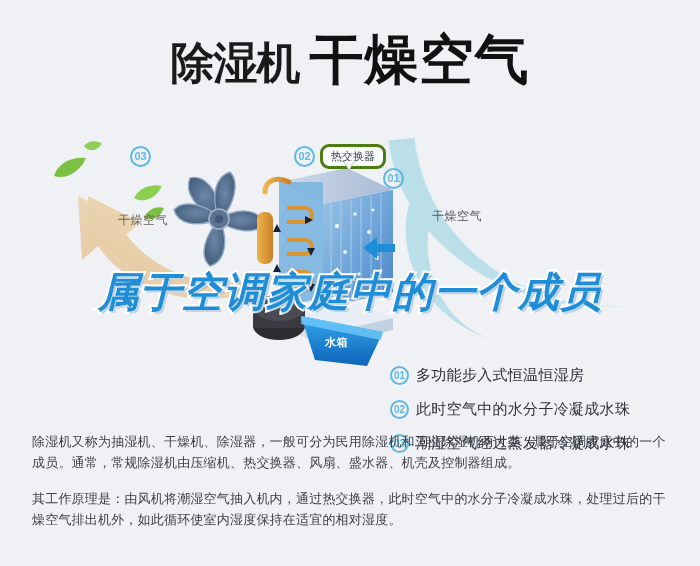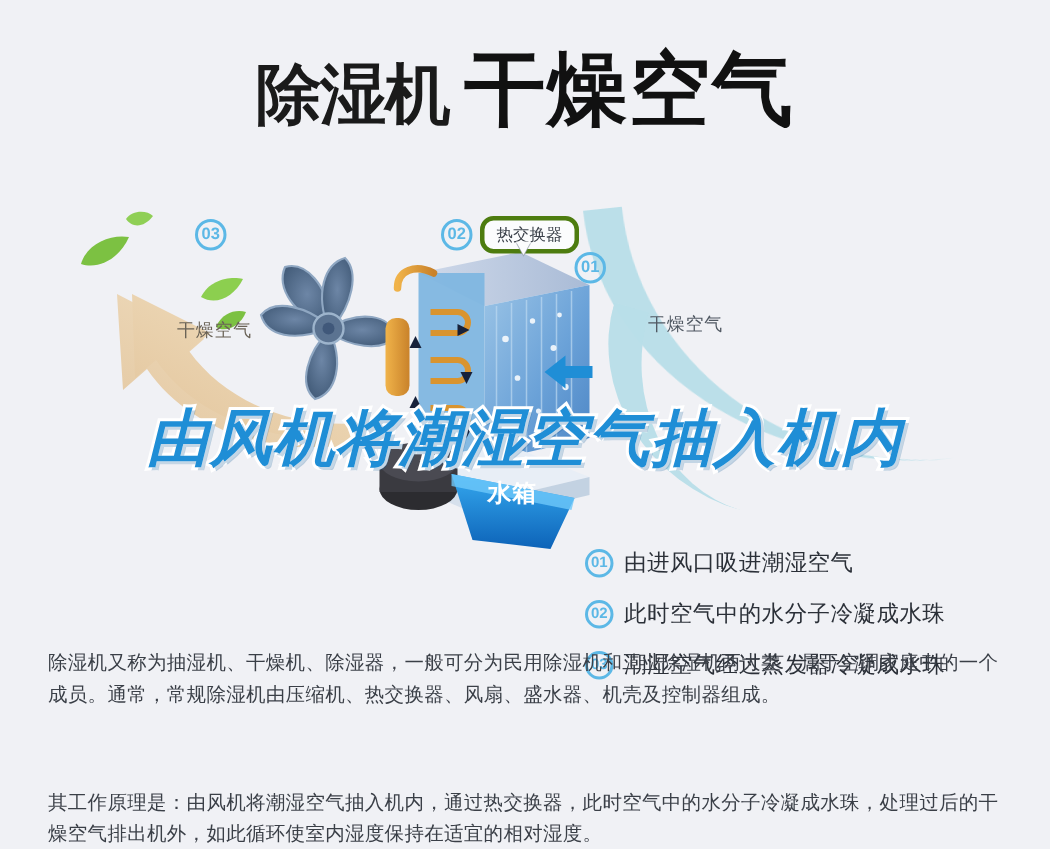--- a/index.html
+++ b/index.html
@@ -117,21 +117,21 @@
   .pic-label {
     position: absolute;
     font-size: 11px;
     color: #4a4f57;
     font-family: Liberation Sans, sans-serif;
     letter-spacing: .5px;
     white-space: nowrap;
   }
   .lbl-dry   { left: 118px; top: 92px; color: #6a6357; font-size: 12px; }
   .lbl-humid { left: 432px; top: 88px; color: #515963; font-size: 12px; }
-  .lbl-tank  { left: 325px; top: 199px; color: #ffffff; font-size: 16px; font-weight: 700; }
+  .lbl-tank  { left: 325px; top: 215px; color: #ffffff; font-size: 11px; font-weight: 700; }
 
   .marker {
     position: absolute;
     width: 21px; height: 21px;
     border-radius: 50%;
     border: 2px solid #5cb8e6;
     color: #5cb8e6;
     font-size: 11px;
     font-weight: 700;
     line-height: 17px;
@@ -227,21 +227,21 @@
     position: absolute;
     left: 32px;
     width: 640px;
     color: #3a3f47;
     font-size: 13px;
     line-height: 21px;
     letter-spacing: .2px;
     font-family: "Liberation Sans", "DejaVu Sans", sans-serif;
   }
   .copy-1 { top: 418px; }
-  .copy-2 { top: 512px; margin-top: 12px; }
+  .copy-2 { top: 476px; margin-top: 12px; }
 </style>
 </head>
 <body>
 
 <div id="page">
 
   <div class="title-wrap">
     <span class="title-a">除湿机</span><span class="title-b">干燥空气</span>
   </div>
 
@@ -377,31 +377,31 @@
     <span class="callout">热交换器</span>
     <span class="callout-tail"></span>
 
     <span class="marker mk-03">03</span>
     <span class="marker mk-02">02</span>
     <span class="marker mk-01">01</span>
 
     <div class="legend">
       <div class="legend-row">
         <span class="legend-badge">01</span>
-        <span class="legend-text">由进风口吸进潮湿空气</span>
+        <span class="legend-text">多功能步入式恒温恒湿房</span>
       </div>
       <div class="legend-row">
         <span class="legend-badge">02</span>
         <span class="legend-text">此时空气中的水分子冷凝成水珠</span>
       </div>
       <div class="legend-row">
         <span class="legend-badge">03</span>
         <span class="legend-text">潮湿空气经过蒸发器冷凝成水珠</span>
       </div>
     </div>
   </div>
 
-  <div class="overlay-headline">由风机将潮湿空气抽入机内</div>
+  <div class="overlay-headline">属于空调家庭中的一个成员</div>
 
   <p class="copy copy-1">除湿机又称为抽湿机、干燥机、除湿器，一般可分为民用除湿机和工业除湿机两大类，属于空调家庭中的一个成员。通常，常规除湿机由压缩机、热交换器、风扇、盛水器、机壳及控制器组成。</p>
   <p class="copy copy-2">其工作原理是：由风机将潮湿空气抽入机内，通过热交换器，此时空气中的水分子冷凝成水珠，处理过后的干燥空气排出机外，如此循环使室内湿度保持在适宜的相对湿度。</p>
 
 </div>
 
 </body></html>

